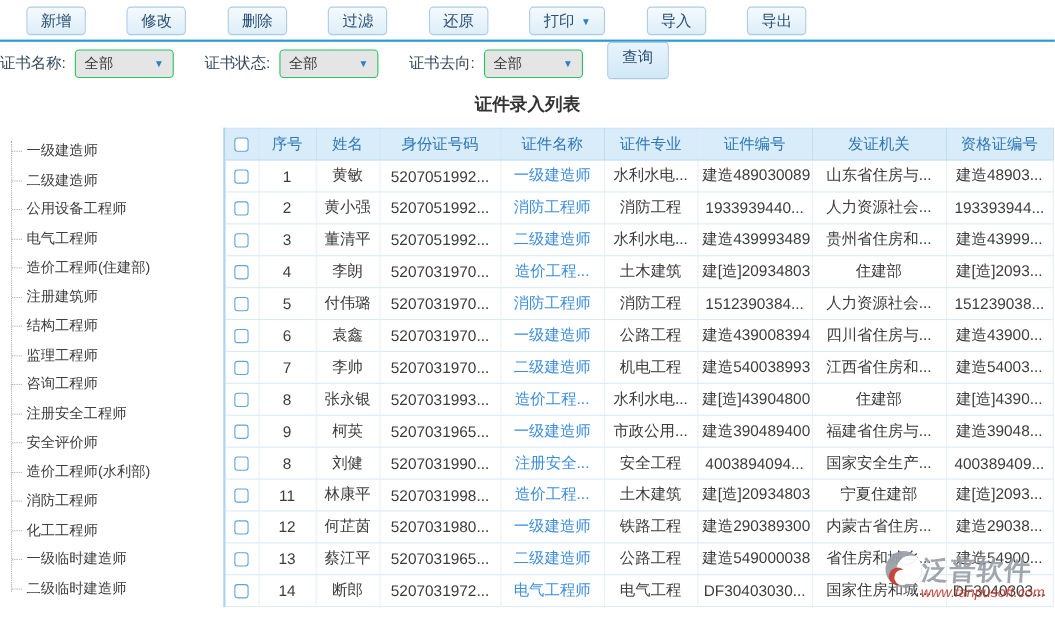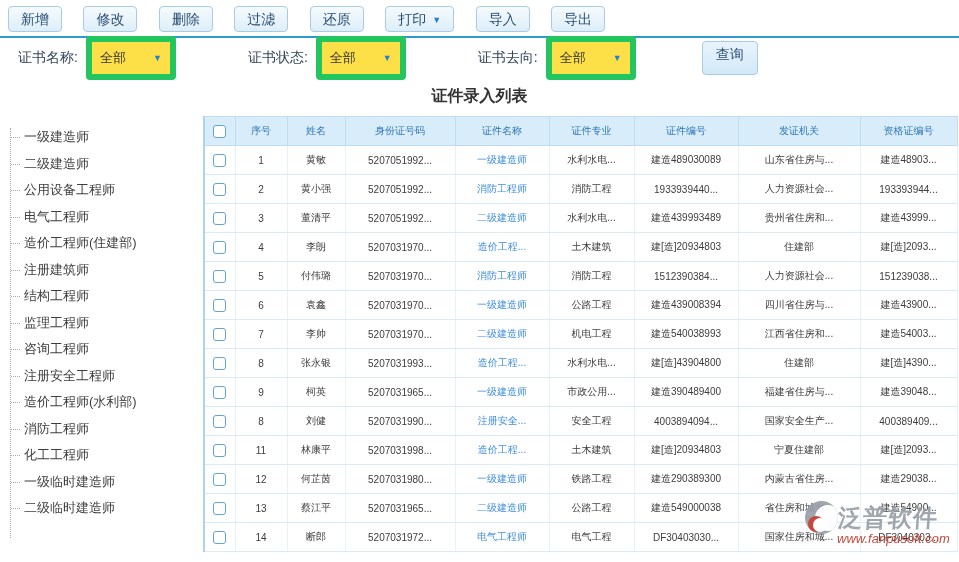--- a/index.html
+++ b/index.html
@@ -22,35 +22,35 @@
     display: inline-block;
     height: 26px; line-height: 24px;
     padding: 0 12px;
     margin-right: 17px;
     background: linear-gradient(#f5fafd, #ddeef9);
     border: 1px solid #a9cce6;
     border-radius: 4px;
     color: var(--button_text, #2a4f74);
     font-size: 14px;
     cursor: pointer;
+    margin-left: 16px;
   }
   .caret { font-size: 9px; color: #2a80c8; margin-left: 6px; vertical-align: 1px; }
   
   .filter-bar {
     height: 40px;
-    display: flex; align-items: center;
-    padding-left: 18px;
-    font-size: 14px; color: #33475b; gap: 44px;
+    display: flex; 
+    font-size: 14px; color: #33475b;
   }
   .fgroup { display: flex; align-items: center; margin-right: 28px; }
   .flabel { margin-right: 8px; }
   .fselect {
-    width: 90px; height: 44px;
-    border: 6px solid #22c55e; border-radius: 4px;
-    background: #fde047;
+    width: 90px; height: 26px;
+    border: 1px solid #22c55e; border-radius: 4px;
+    background: #e5e5e5;
     display: flex; align-items: center; justify-content: space-between;
     padding: 0 8px;
     font-size: 13px; color: #333;
     cursor: pointer;
   }
   .fselect .caret { margin-left: 0; }
   .search-btn {
     height: 34px; line-height: 24px;
     padding: 0 13px;
     background: linear-gradient(#e9f4fc, #d2e8f7);
@@ -89,21 +89,21 @@
     content: ""; position: absolute;
     left: 11px; top: 50%; width: 9px;
     border-top: 1px dotted #ababab;
   }
   
   .table-wrap { flex: 1; overflow: hidden; }
   table {
     border-collapse: collapse;
     table-layout: fixed;
     width: 752px;
-    font-size: 10px;
+    font-size: 14px;
   }
   th {
     height: 29px;
     background: var(--header_bg, #d9ecf9);
     color: var(--header_text, #2e77b6);
     font-weight: normal;
     border: 1px solid #bedcf2;
     border-left: none;
     text-align: center;
     white-space: nowrap; overflow: hidden;
@@ -230,20 +230,21 @@
 
 
       <div class="side-item">结构工程师</div>
 
       <div class="side-item">监理工程师</div>
 
       <div class="side-item">咨询工程师</div>
 
       <div class="side-item">注册安全工程师</div>
 
+      <div class="side-item">安全评价师</div>
 
       <div class="side-item">造价工程师(水利部)</div>
 
       <div class="side-item">消防工程师</div>
 
       <div class="side-item">化工工程师</div>
 
       <div class="side-item">一级临时建造师</div>
 
       <div class="side-item">二级临时建造师</div>

